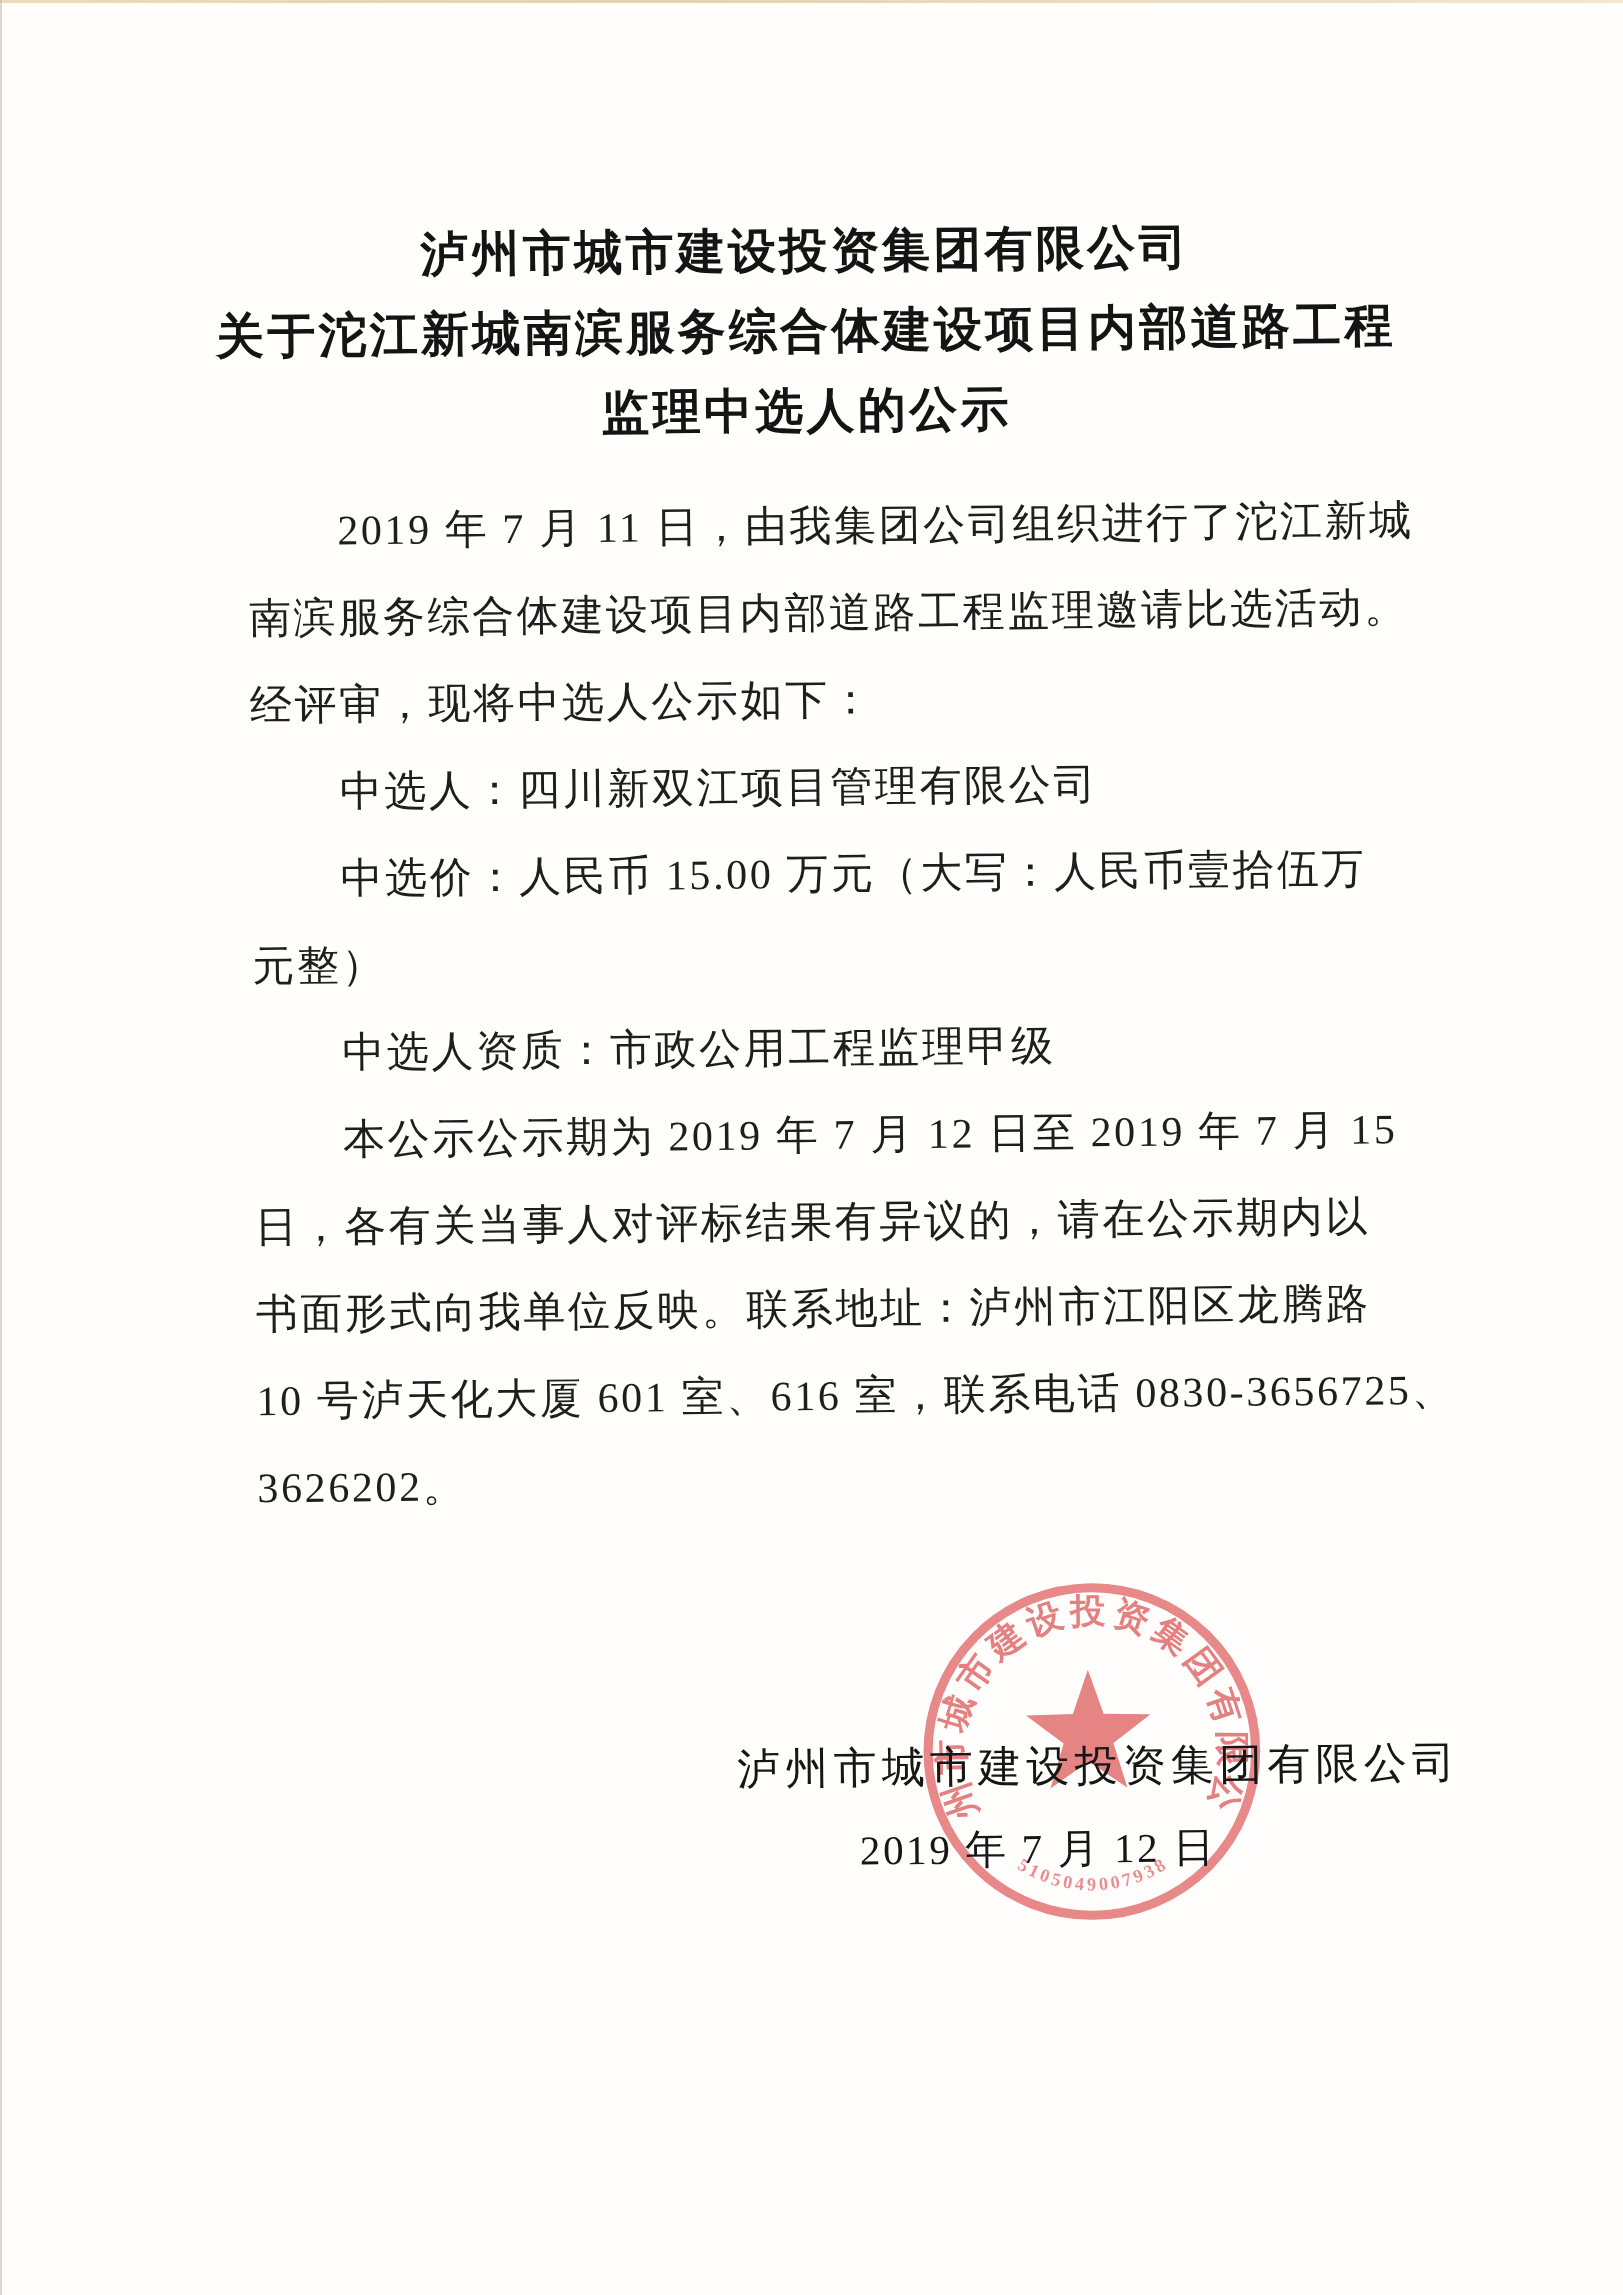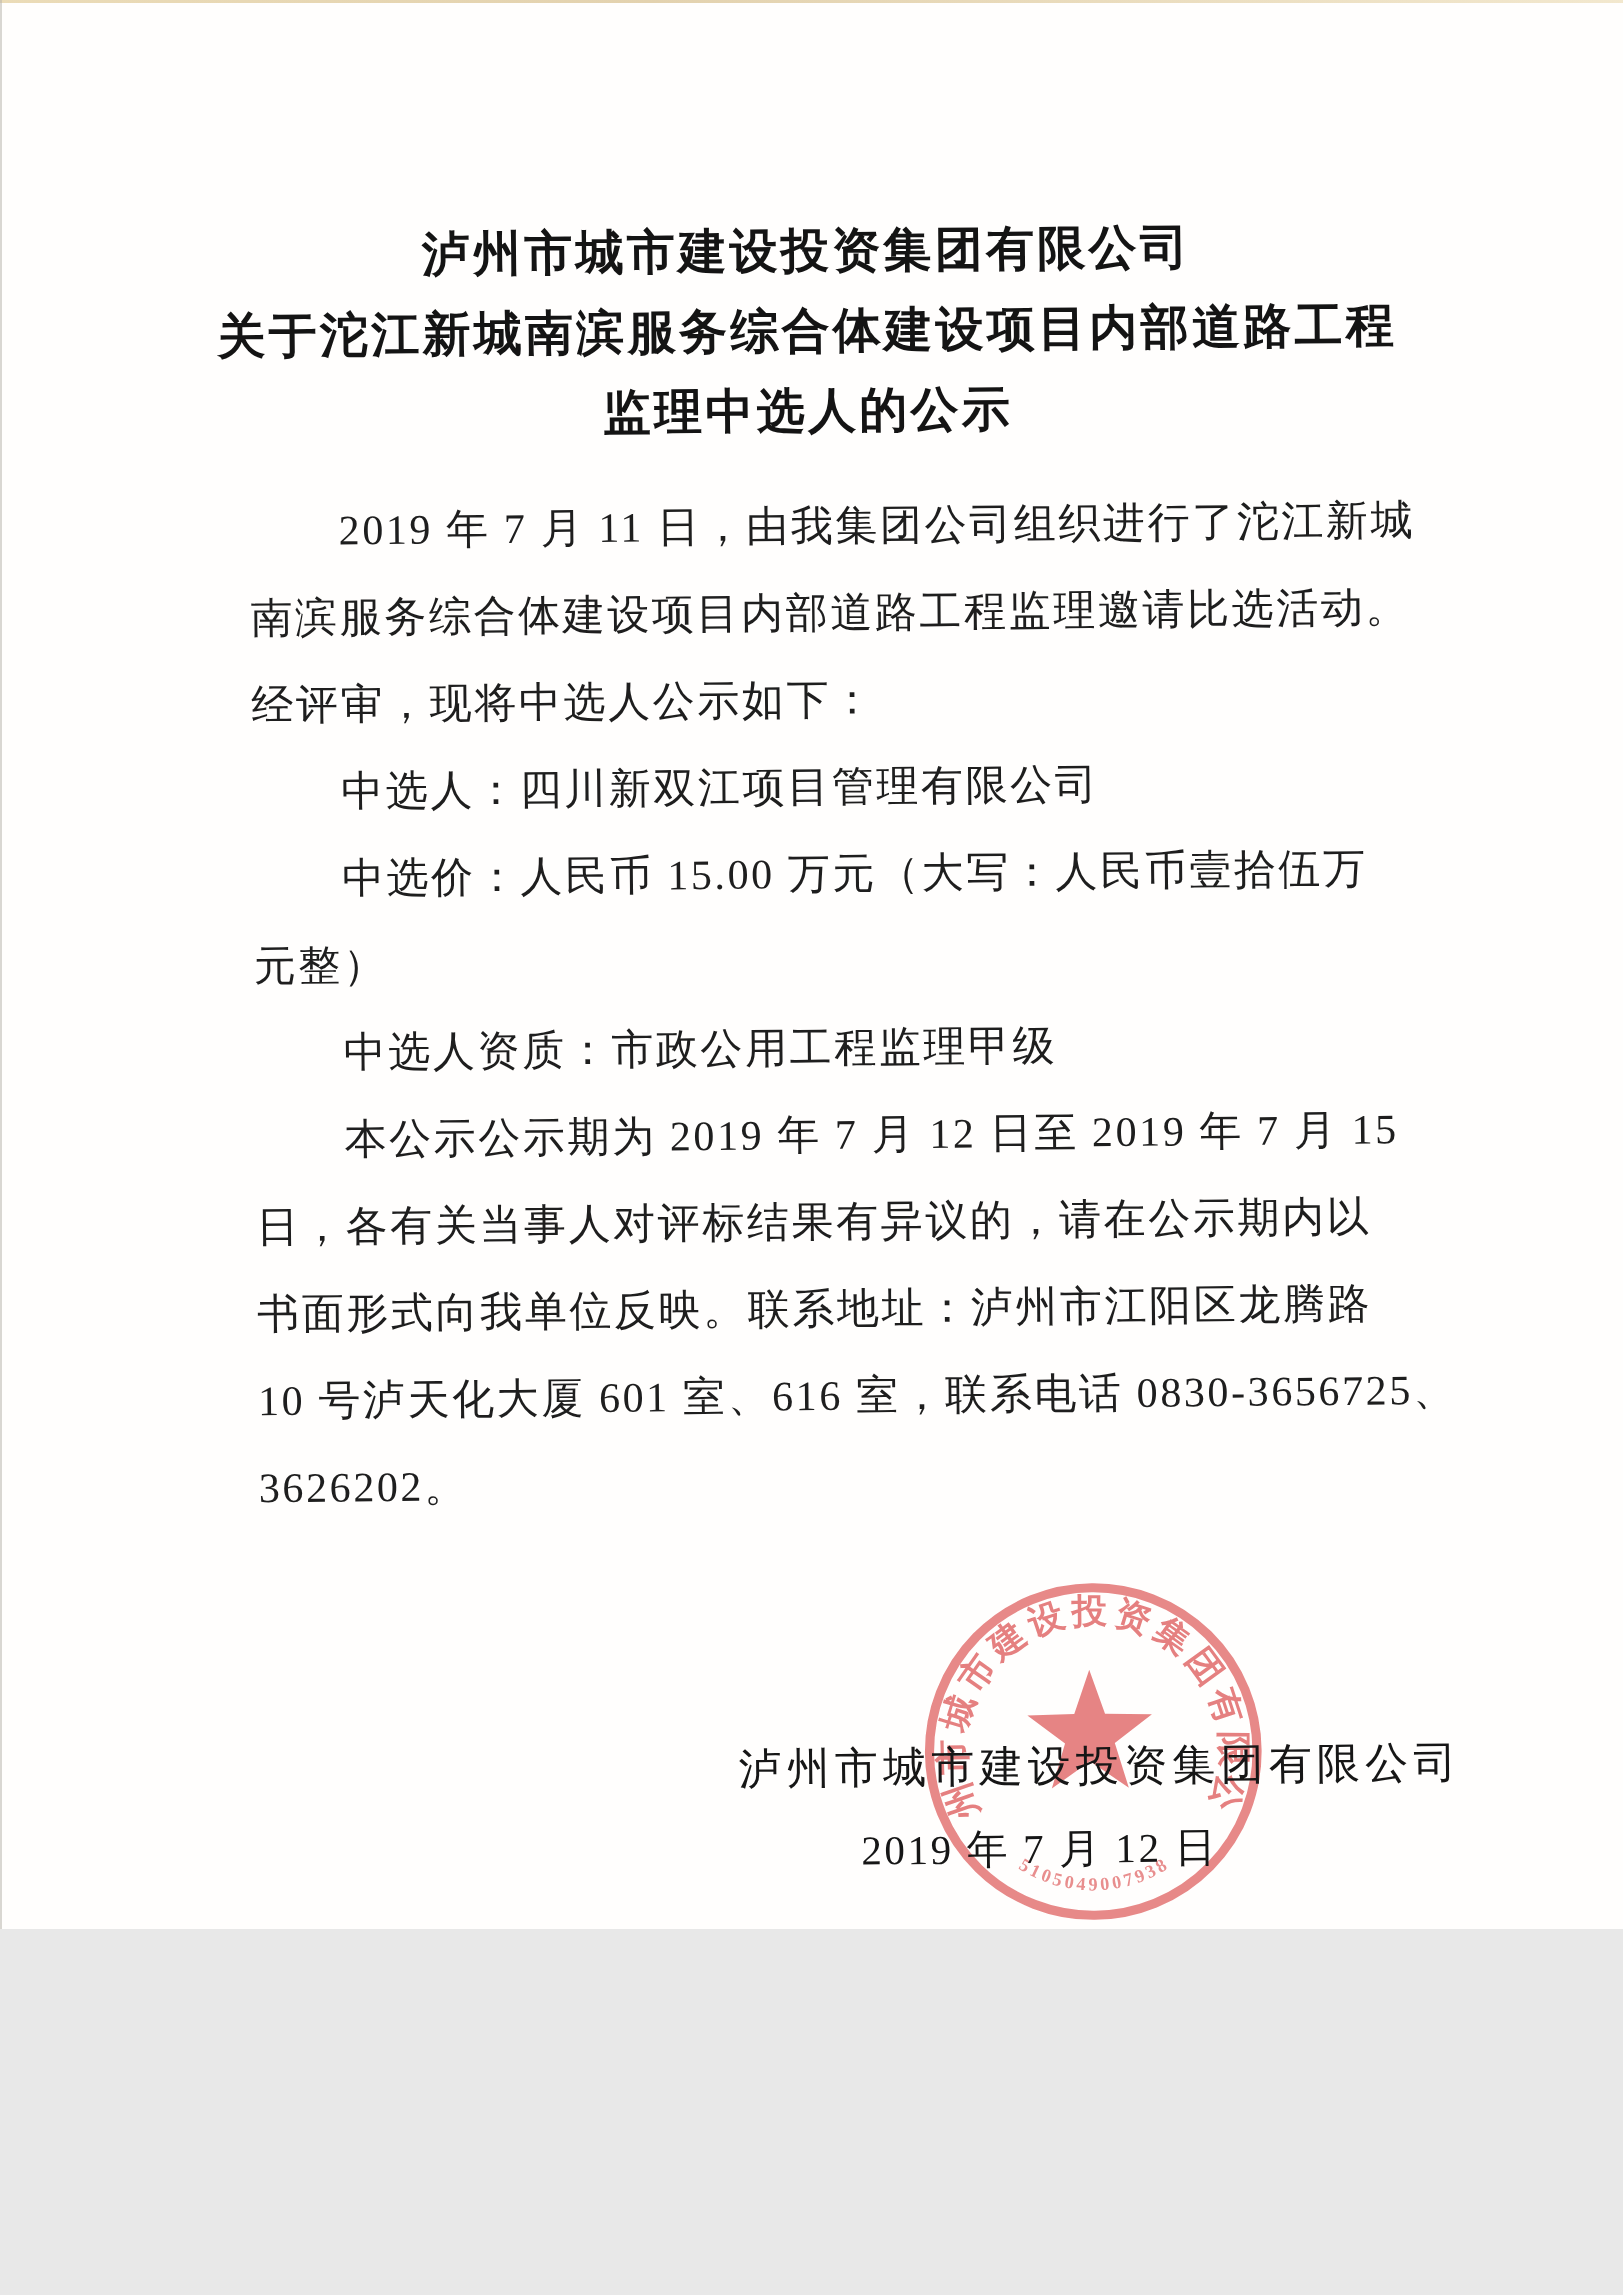--- a/index.html
+++ b/index.html
@@ -1,19 +1,19 @@
 <!DOCTYPE html>
 <html style="font-size:10.5px"><head>
 <meta charset="utf-8">
 <style>
   html, body { margin: 0; padding: 0; background: #e8e8e8; }
   .page {
     position: relative;
     width: 1623px;
-    height: 1929px;
+    height: 2295px;
     background: #fffefd;
     overflow: hidden;
     font-family: "Liberation Serif", "DejaVu Serif", serif;
     color: #1c1c1c;
   }
   .scan-edge-top {
     position: absolute; top: 0; left: 0; width: 100%; height: 3.3px;
     background: linear-gradient(to right, #e6d3a6, #dcc79b 40%, #efe2c2);
     opacity: .8;
   }

